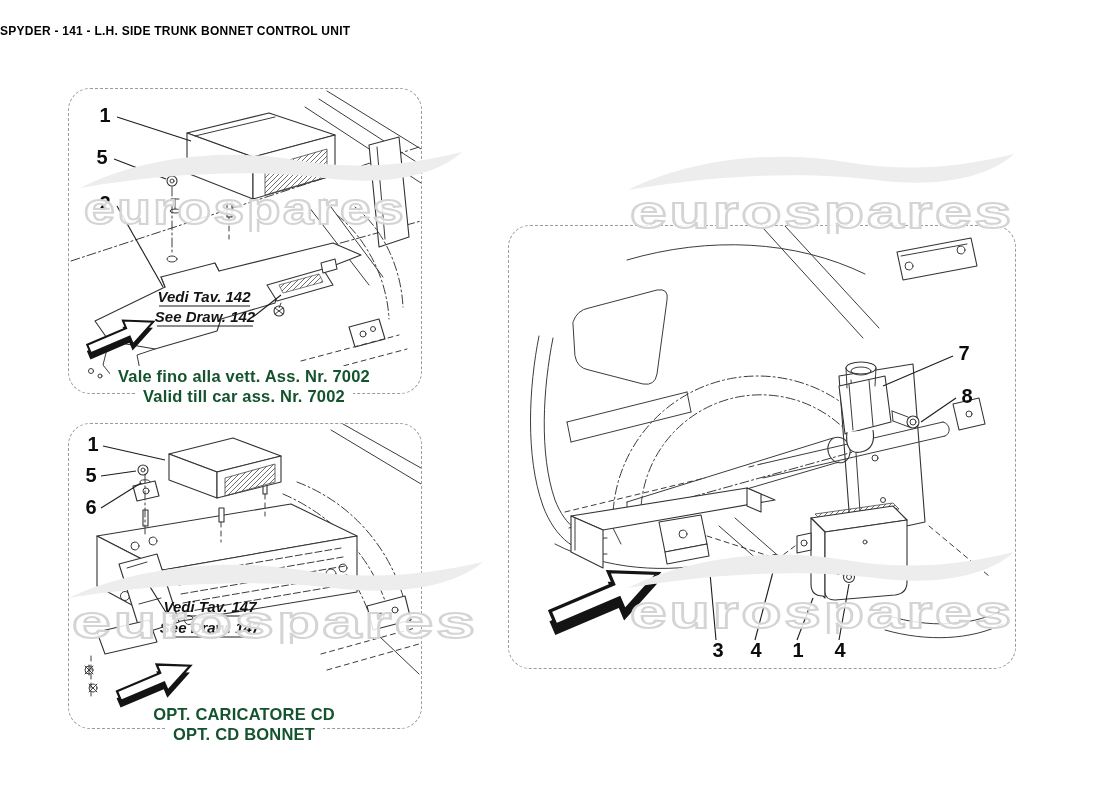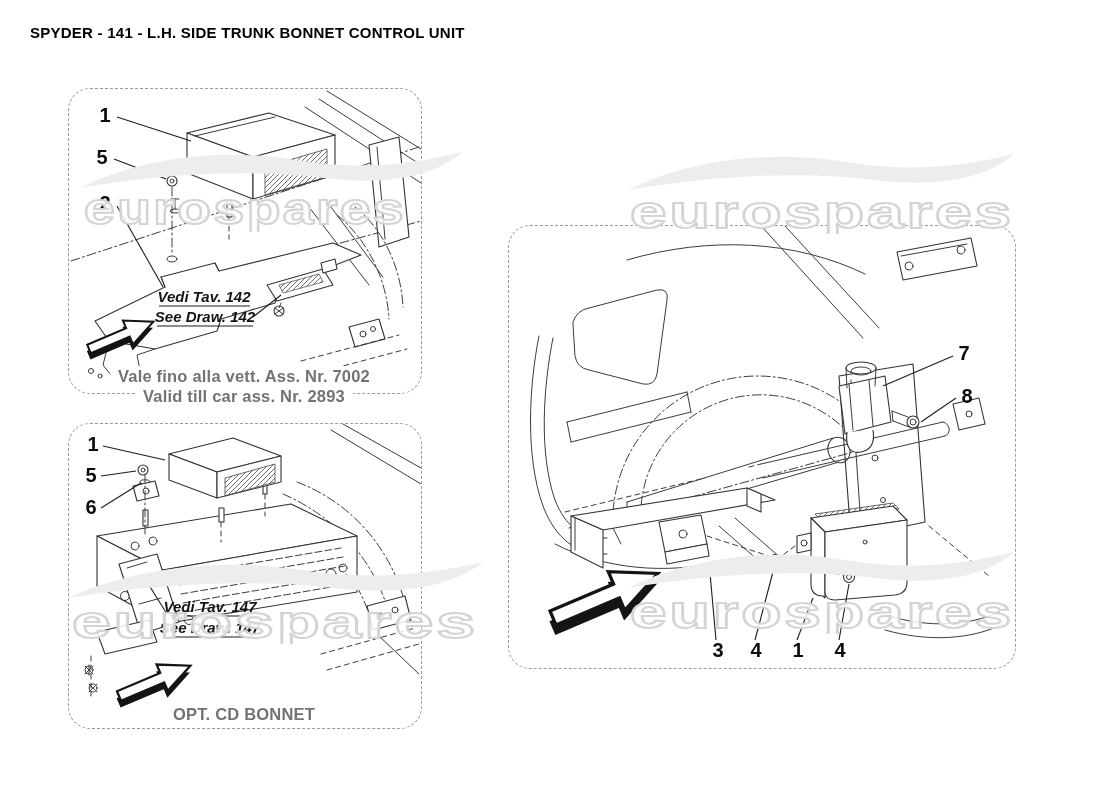--- a/index.html
+++ b/index.html
@@ -1,25 +1,25 @@
 <!DOCTYPE html>
 <html><head>
 <meta charset="utf-8">
 <style>
   html,body{margin:0;padding:0}
   body{width:1100px;height:800px;position:relative;background:#ffffff;
        font-family:"Liberation Sans",sans-serif;overflow:hidden}
 
-  .page-title{position:absolute;left:30px;top:24px;font-size:15px;font-weight:bold;
+  .page-title{position:absolute;left:0;top:24px;font-size:12px;font-weight:bold;
               letter-spacing:.25px;color:#000;white-space:nowrap}
 
   .panel{position:absolute;border:1.4px dashed #9b9b9b;border-radius:22px;z-index:1;background:#fff}
   .panel svg{position:absolute;left:0;top:0}
 
-  .caption{position:absolute;z-index:6;text-align:left;font-weight:bold;color:#737373;
+  .caption{position:absolute;z-index:6;text-align:left;font-weight:bold;color:#14532d;
            font-size:16.5px;letter-spacing:.2px}
   .caption div{display:block;margin:0 auto;width:max-content;background:#fff;
                padding:0 8px;line-height:20px}
 
   .wm{position:absolute;z-index:5;pointer-events:none}
 
   
   .ln{fill:none;stroke:#3c3c3c;stroke-width:1;stroke-linejoin:round;stroke-linecap:round}
   .lw{fill:#ffffff;stroke:#333;stroke-width:1.1;stroke-linejoin:round}
   .dd{stroke-dasharray:9 3 2 3}
@@ -122,21 +122,21 @@
 
     <g transform="translate(20,260) rotate(-23) scale(0.92)">
       <polygon class="arrow-shadow" points="-3,1 43,1 43,-8 73,6 43,20 43,11 -3,11"></polygon>
       <polygon class="arrow-body" points="0,-5 46,-5 46,-14 76,0 46,14 46,5 0,5"></polygon>
     </g>
   </svg>
 </div>
 
 <div class="caption" style="left:78px;top:366px;width:332px">
   <div>Vale fino alla vett. Ass. Nr. 7002</div>
-  <div>Valid till car ass. Nr. 2893</div>
+  <div>Valid till car ass. Nr. 7002</div>
 </div>
 
 <div class="panel" style="left:68px;top:423px;width:352px;height:304px">
   <svg width="352" height="304" viewBox="0 0 352 304">
     <defs>
       <pattern id="hatch2" patternUnits="userSpaceOnUse" width="5" height="5">
         <path d="M0,5 L5,0" stroke="#4a4a4a" stroke-width="0.8"></path>
       </pattern>
     </defs>
 
@@ -218,20 +218,21 @@
     </g>
 
     <g transform="translate(50,272) rotate(-23) scale(1.02)">
       <polygon class="arrow-shadow" points="-3,1 43,1 43,-8 73,6 43,20 43,11 -3,11"></polygon>
       <polygon class="arrow-body" points="0,-5 46,-5 46,-14 76,0 46,14 46,5 0,5"></polygon>
     </g>
   </svg>
 </div>
 
 <div class="caption" style="left:78px;top:704px;width:332px">
+  <div>OPT. CARICATORE CD</div>
   <div>OPT. CD BONNET</div>
 </div>
 
 <div class="panel" style="left:508px;top:225px;width:506px;height:442px">
   <svg width="506" height="442" viewBox="0 0 506 442">
     <defs>
       <pattern id="hatch3" patternUnits="userSpaceOnUse" width="5" height="5">
         <path d="M0,5 L5,0" stroke="#4a4a4a" stroke-width="0.8"></path>
       </pattern>
     </defs>

